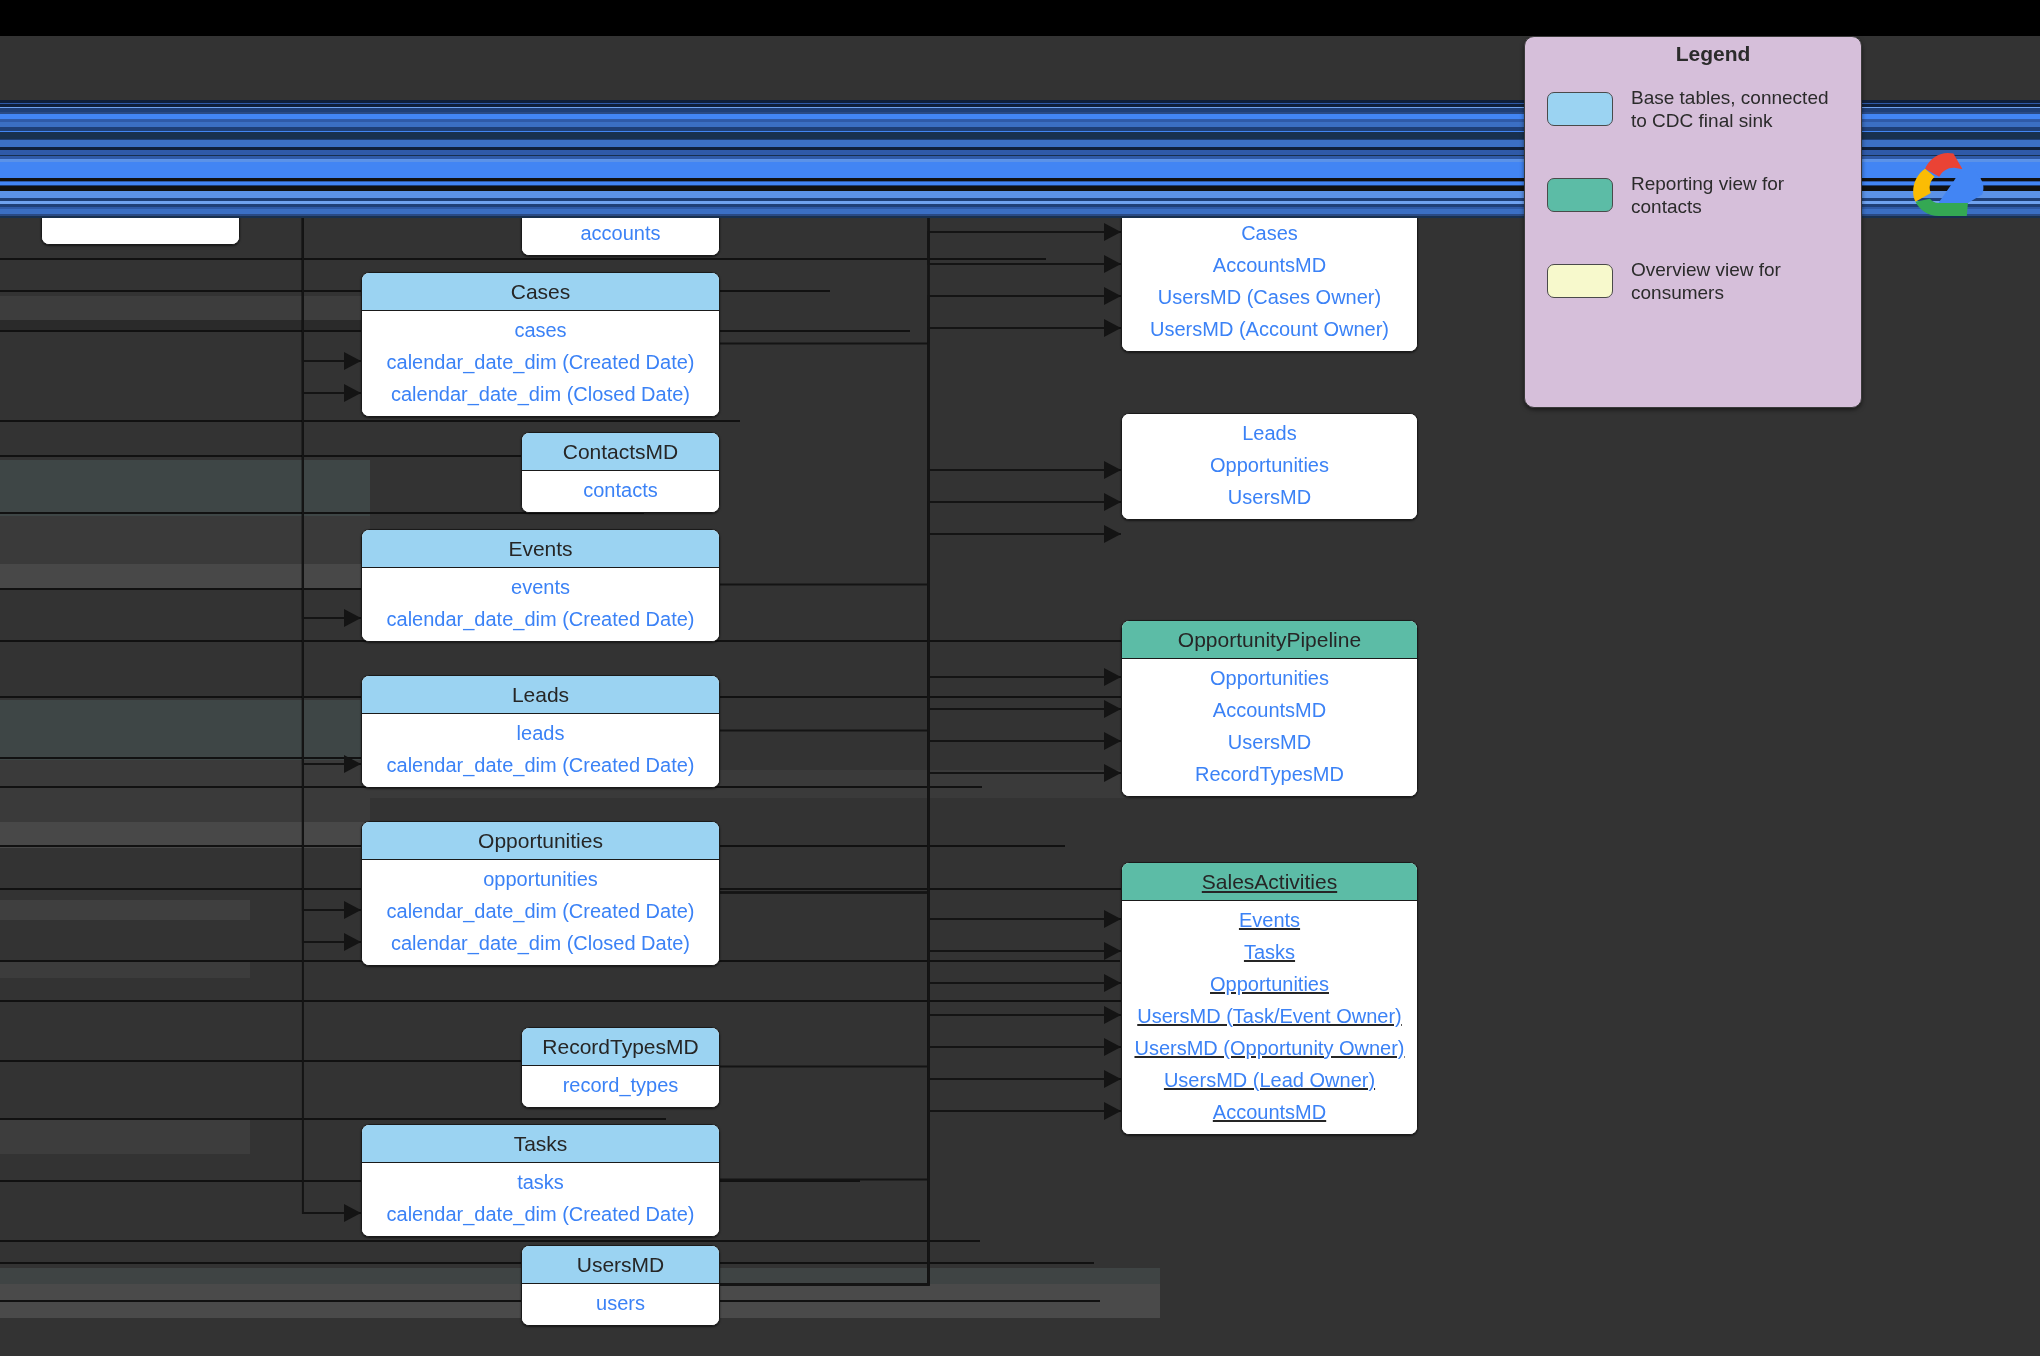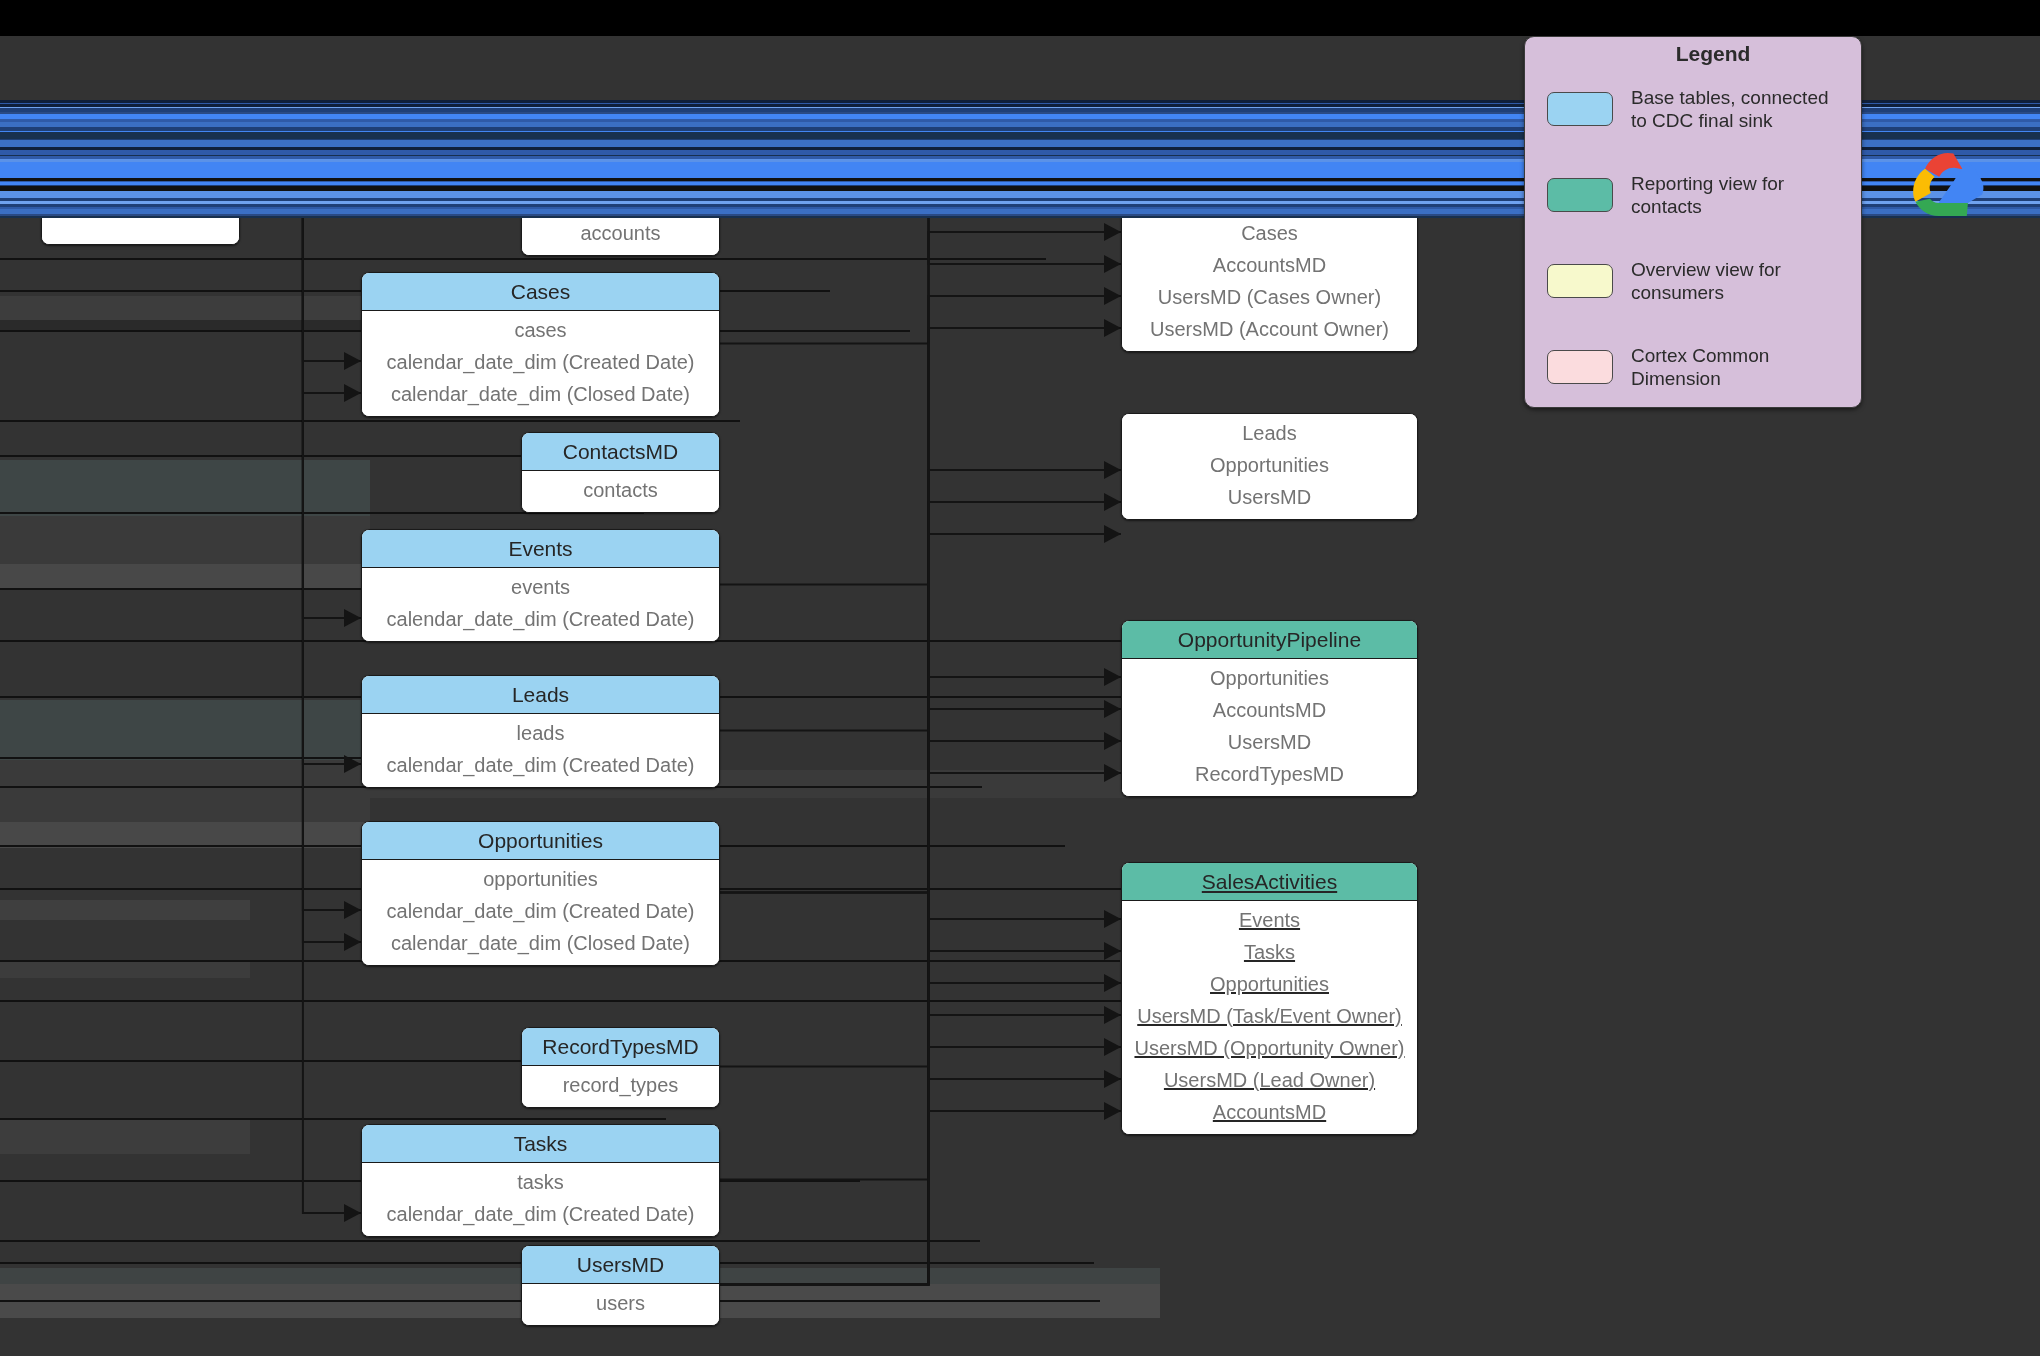--- a/index.html
+++ b/index.html
@@ -60,21 +60,21 @@
     white-space:nowrap;
     color:#262626;
   }
   .node .rows { background:#fff; padding:3px 0 6px; }
   .node .row {
     text-align:center;
     font-size:20px;
     line-height:32px;
     height:32px;
     white-space:nowrap;
-    color:#737373;
+    color:#3b82f6;
   }
   .node.empty .rows { height:30px; padding:0; }
 
   .hdr.base    { background:#9BD3F2; }
   .hdr.view    { background:#5CBCA6; }
   .hdr.dim     { background:#FBDCDE; }
 
   
   #legend {
     position:absolute;
@@ -378,20 +378,16 @@
           <div class="lbl">Base tables, connected to CDC final sink</div>
         </div>
         <div class="item">
           <div class="sw" style="background: rgb(92, 188, 166);"></div>
           <div class="lbl">Reporting view for contacts</div>
         </div>
         <div class="item">
           <div class="sw" style="background: rgb(247, 249, 204);"></div>
           <div class="lbl">Overview view for consumers</div>
         </div>
-        <div class="item">
-          <div class="sw" style="background: rgb(251, 220, 222);"></div>
-          <div class="lbl">Cortex Common Dimension</div>
-        </div>
       </div>
   </div>
 
 </div>
 
 </body></html>

